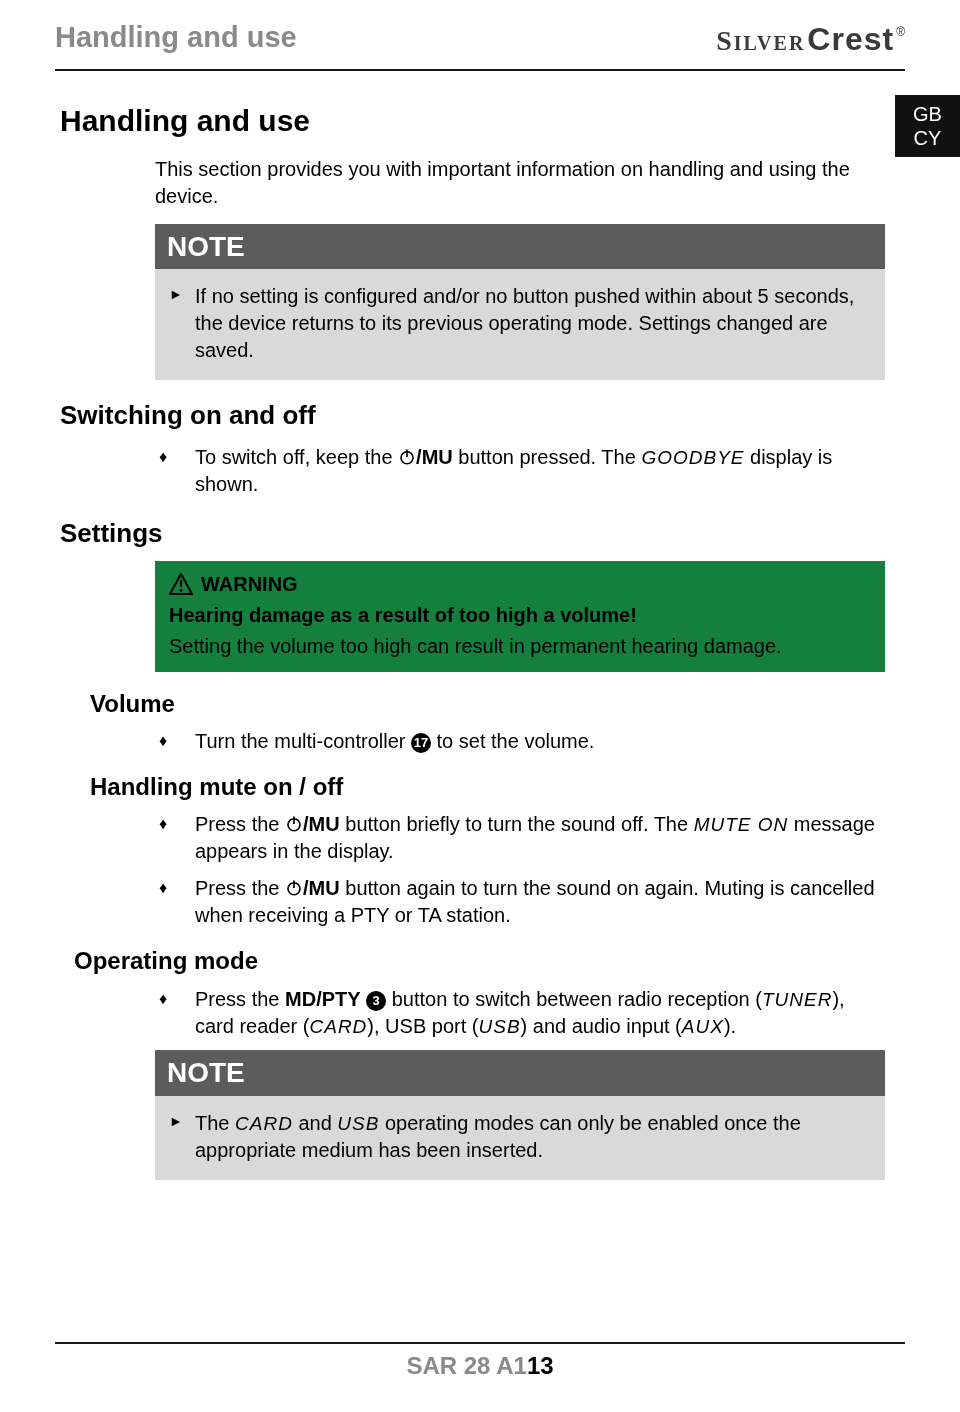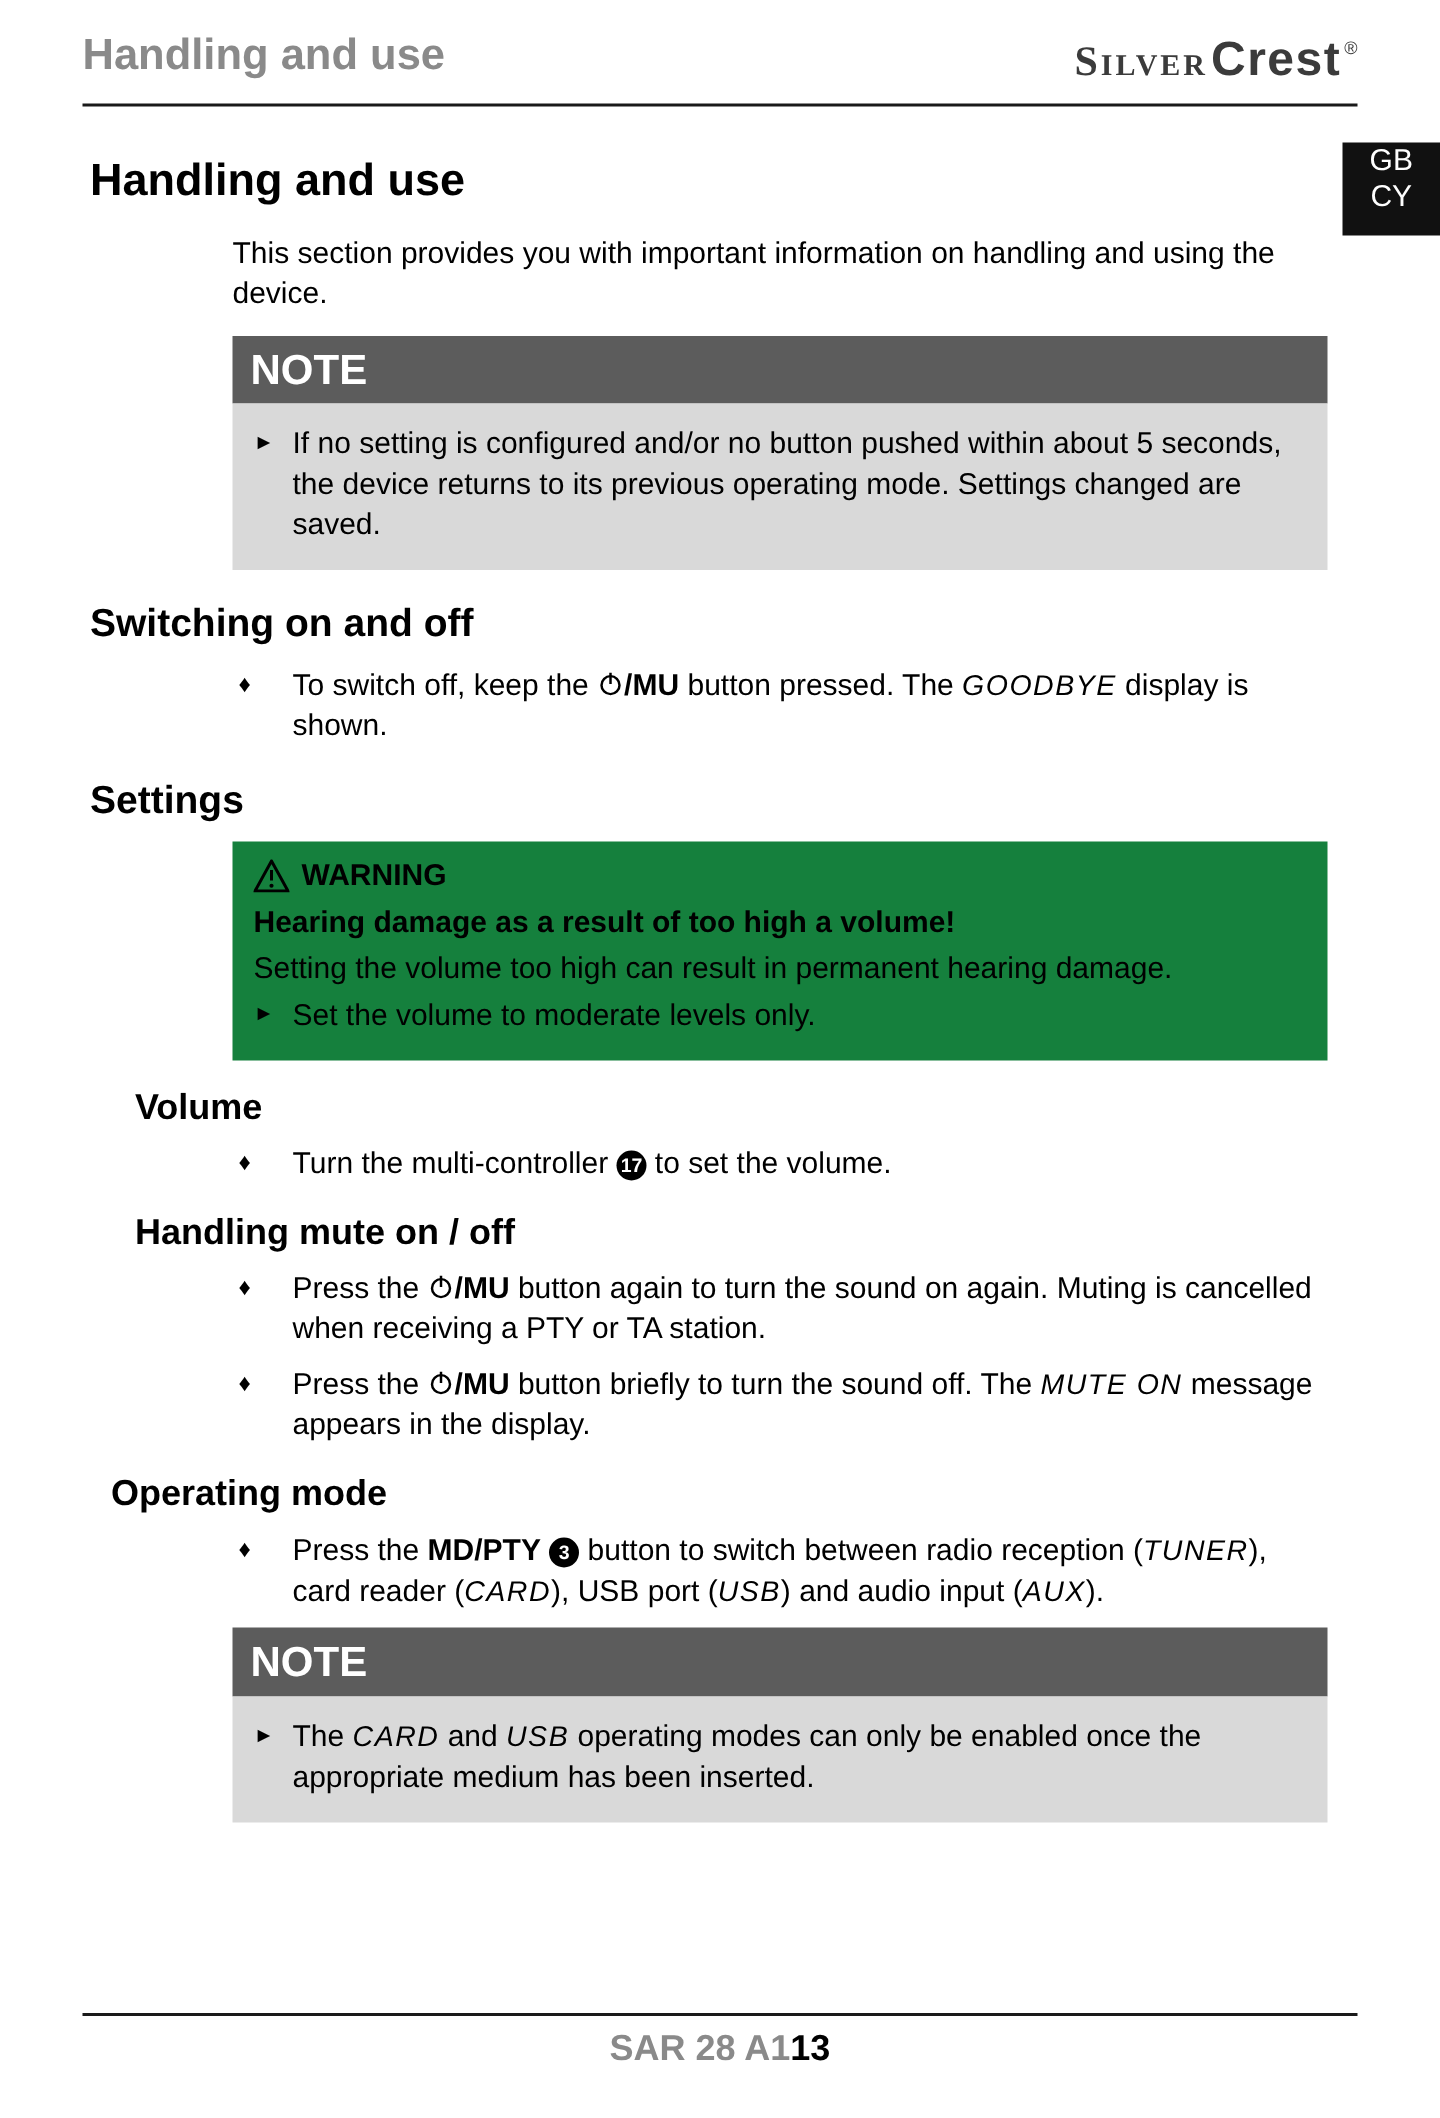--- a/index.html
+++ b/index.html
@@ -63,20 +63,21 @@
     top: 24px;
     width: 65px;
     height: 62px;
     background: #111;
     color: #fff;
     font-size: 20px;
     line-height: 1.2;
     display: flex;
     flex-direction: column;
     align-items: center;
+    justify-content: center;
   }
   h1.section-title {
     font-weight: 700;
     font-size: 30px;
     margin: 10px 0 14px 0;
   }
   h2.sub {
     font-weight: 700;
     font-size: 26px;
     margin: 18px 0 10px 0;
@@ -248,46 +249,43 @@
       <div class="warn-head">
         <svg class="warn-tri" viewBox="0 0 24 22">
             <polygon points="12,1 23,21 1,21" fill="none" stroke="#000" stroke-width="2"></polygon>
             <line x1="12" y1="7" x2="12" y2="14" stroke="#000" stroke-width="2"></line>
             <circle cx="12" cy="17.5" r="1.4" fill="#000"></circle>
           </svg>
         <span>WARNING</span>
       </div>
       <div class="bold-line">Hearing damage as a result of too high a volume!</div>
       <div>Setting the volume too high can result in permanent hearing damage.</div>
-      <ul class="bullet-tri">
-        <li>Set the volume to moderate levels only.</li>
-      </ul>
     </div>
   </div>
 
   <h3 class="subsub" style="margin-left:30px">Volume</h3>
   <ul class="bullet-dia">
     <li>
       <span>Turn the multi-controller </span><span class="num-badge">17</span><span> to set the volume.</span>
     </li>
   </ul>
 
   <h3 class="subsub" style="margin-left:30px">Handling mute on / off</h3>
   <ul class="bullet-dia">
+    <li>
+      <span>Press the </span><svg class="power-icon" viewBox="0 0 24 24">
+          <circle cx="12" cy="13" r="8" fill="none" stroke="#000" stroke-width="2.2"></circle>
+          <line x1="12" y1="2" x2="12" y2="12" stroke="#000" stroke-width="2.2"></line>
+        </svg><span class="mu">/MU</span><span> button briefly to turn the sound off. The </span><span class="disp">MUTE ON</span><span> message appears in the display.</span>
+    </li>
     <li>
       <span>Press the </span><svg class="power-icon" viewBox="0 0 24 24">
           <circle cx="12" cy="13" r="8" fill="none" stroke="#000" stroke-width="2.2"></circle>
           <line x1="12" y1="2" x2="12" y2="12" stroke="#000" stroke-width="2.2"></line>
         </svg><span class="mu">/MU</span><span> button again to turn the sound on again. Muting is cancelled when receiving a PTY or TA station.</span>
-    </li>
-    <li>
-      <span>Press the </span><svg class="power-icon" viewBox="0 0 24 24">
-          <circle cx="12" cy="13" r="8" fill="none" stroke="#000" stroke-width="2.2"></circle>
-          <line x1="12" y1="2" x2="12" y2="12" stroke="#000" stroke-width="2.2"></line>
-        </svg><span class="mu">/MU</span><span> button briefly to turn the sound off. The </span><span class="disp">MUTE ON</span><span> message appears in the display.</span>
     </li>
   </ul>
 
   <h3 class="subsub" style="margin-left:14px">Operating mode</h3>
   <ul class="bullet-dia">
     <li>
       <span>Press the </span><span class="mu">MD/PTY</span>
       <span class="num-badge">3</span><span> button to switch between radio reception (</span><span class="disp">TUNER</span><span>), card reader (</span><span class="disp">CARD</span><span>), USB port (</span><span class="disp">USB</span><span>) and audio input (</span><span class="disp">AUX</span><span>).</span>
     </li>
   </ul>

